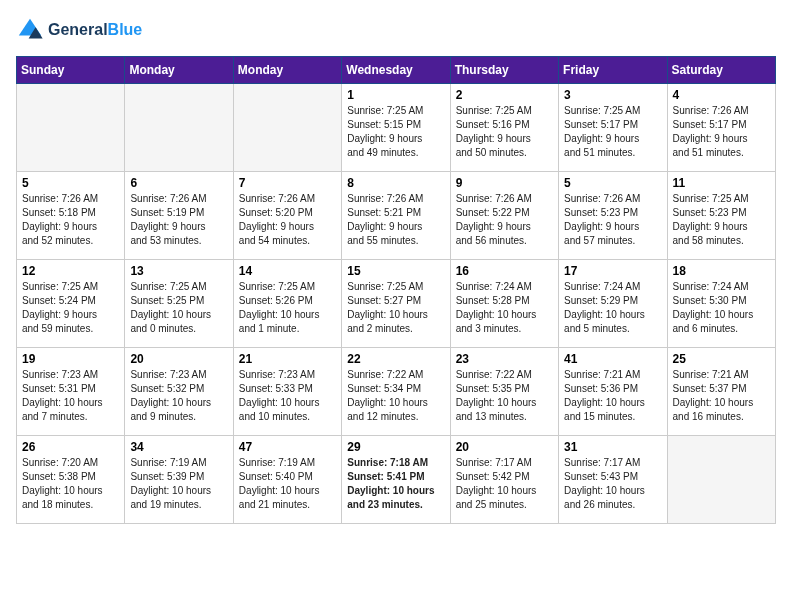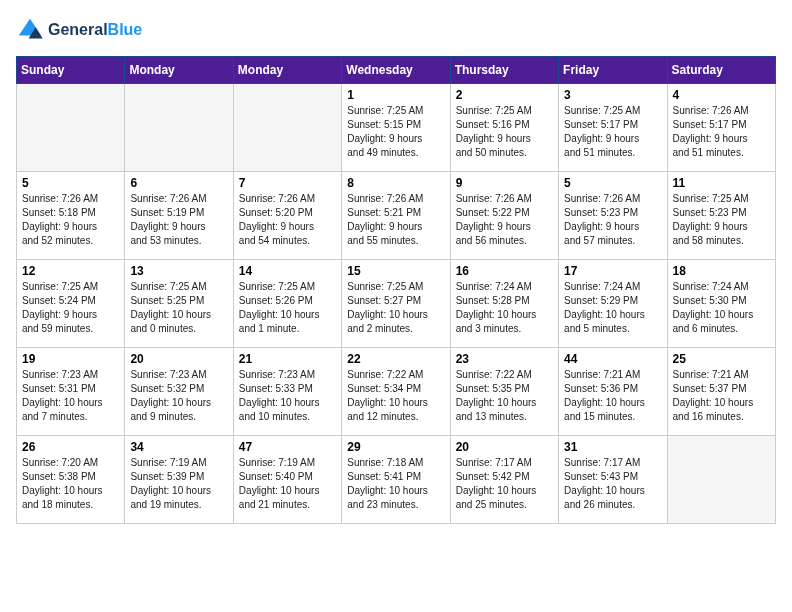--- a/index.html
+++ b/index.html
@@ -282,21 +282,21 @@
 and 12 minutes.</div>
         </td>
         <td>
           <div class="day-num">23</div>
           <div class="day-detail" style="white-space: pre-line;">Sunrise: 7:22 AM
 Sunset: 5:35 PM
 Daylight: 10 hours
 and 13 minutes.</div>
         </td>
         <td>
-          <div class="day-num">44</div>
+          <div class="day-num">41</div>
           <div class="day-detail" style="white-space: pre-line;">Sunrise: 7:21 AM
 Sunset: 5:36 PM
 Daylight: 10 hours
 and 15 minutes.</div>
         </td>
         <td>
           <div class="day-num">25</div>
           <div class="day-detail" style="white-space: pre-line;">Sunrise: 7:21 AM
 Sunset: 5:37 PM
 Daylight: 10 hours
@@ -320,21 +320,21 @@
         </td>
         <td>
           <div class="day-num">47</div>
           <div class="day-detail" style="white-space: pre-line;">Sunrise: 7:19 AM
 Sunset: 5:40 PM
 Daylight: 10 hours
 and 21 minutes.</div>
         </td>
         <td>
           <div class="day-num">29</div>
-          <div class="day-detail" style="white-space: pre-line;">Sunrise: 7:18 AM
+          <div class="day-detail" style="white-space: pre-line; font-weight: bold;">Sunrise: 7:18 AM
 Sunset: 5:41 PM
 Daylight: 10 hours
 and 23 minutes.</div>
         </td>
         <td>
           <div class="day-num">20</div>
           <div class="day-detail" style="white-space: pre-line;">Sunrise: 7:17 AM
 Sunset: 5:42 PM
 Daylight: 10 hours
 and 25 minutes.</div>

